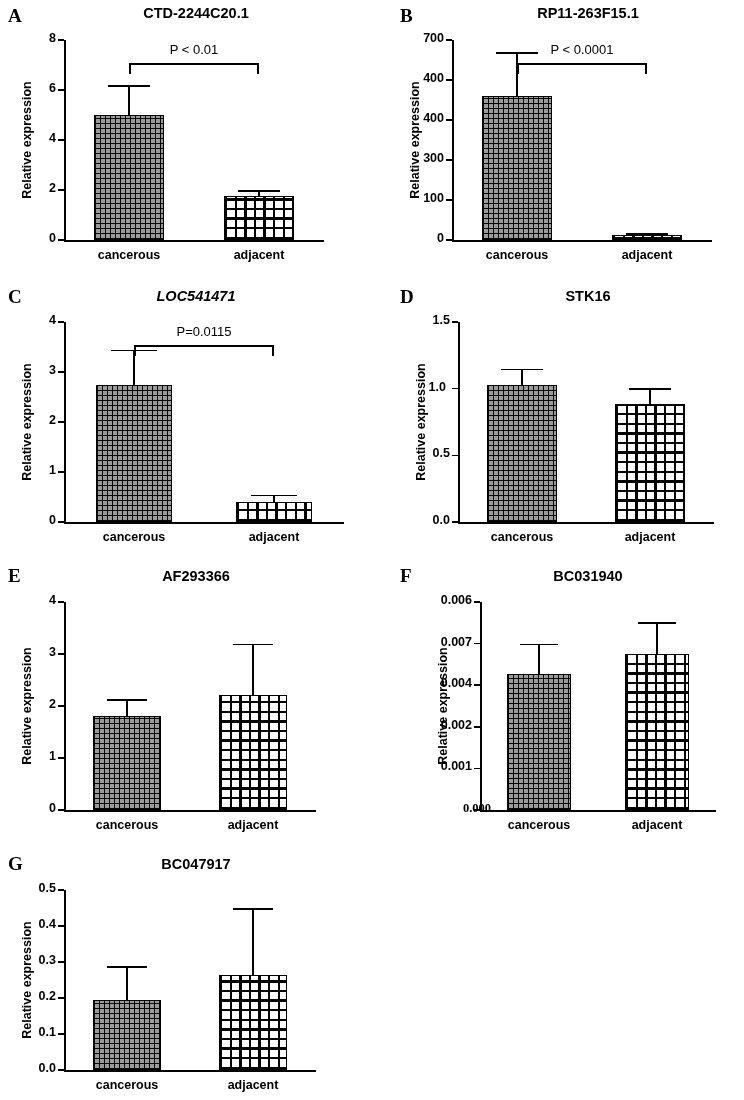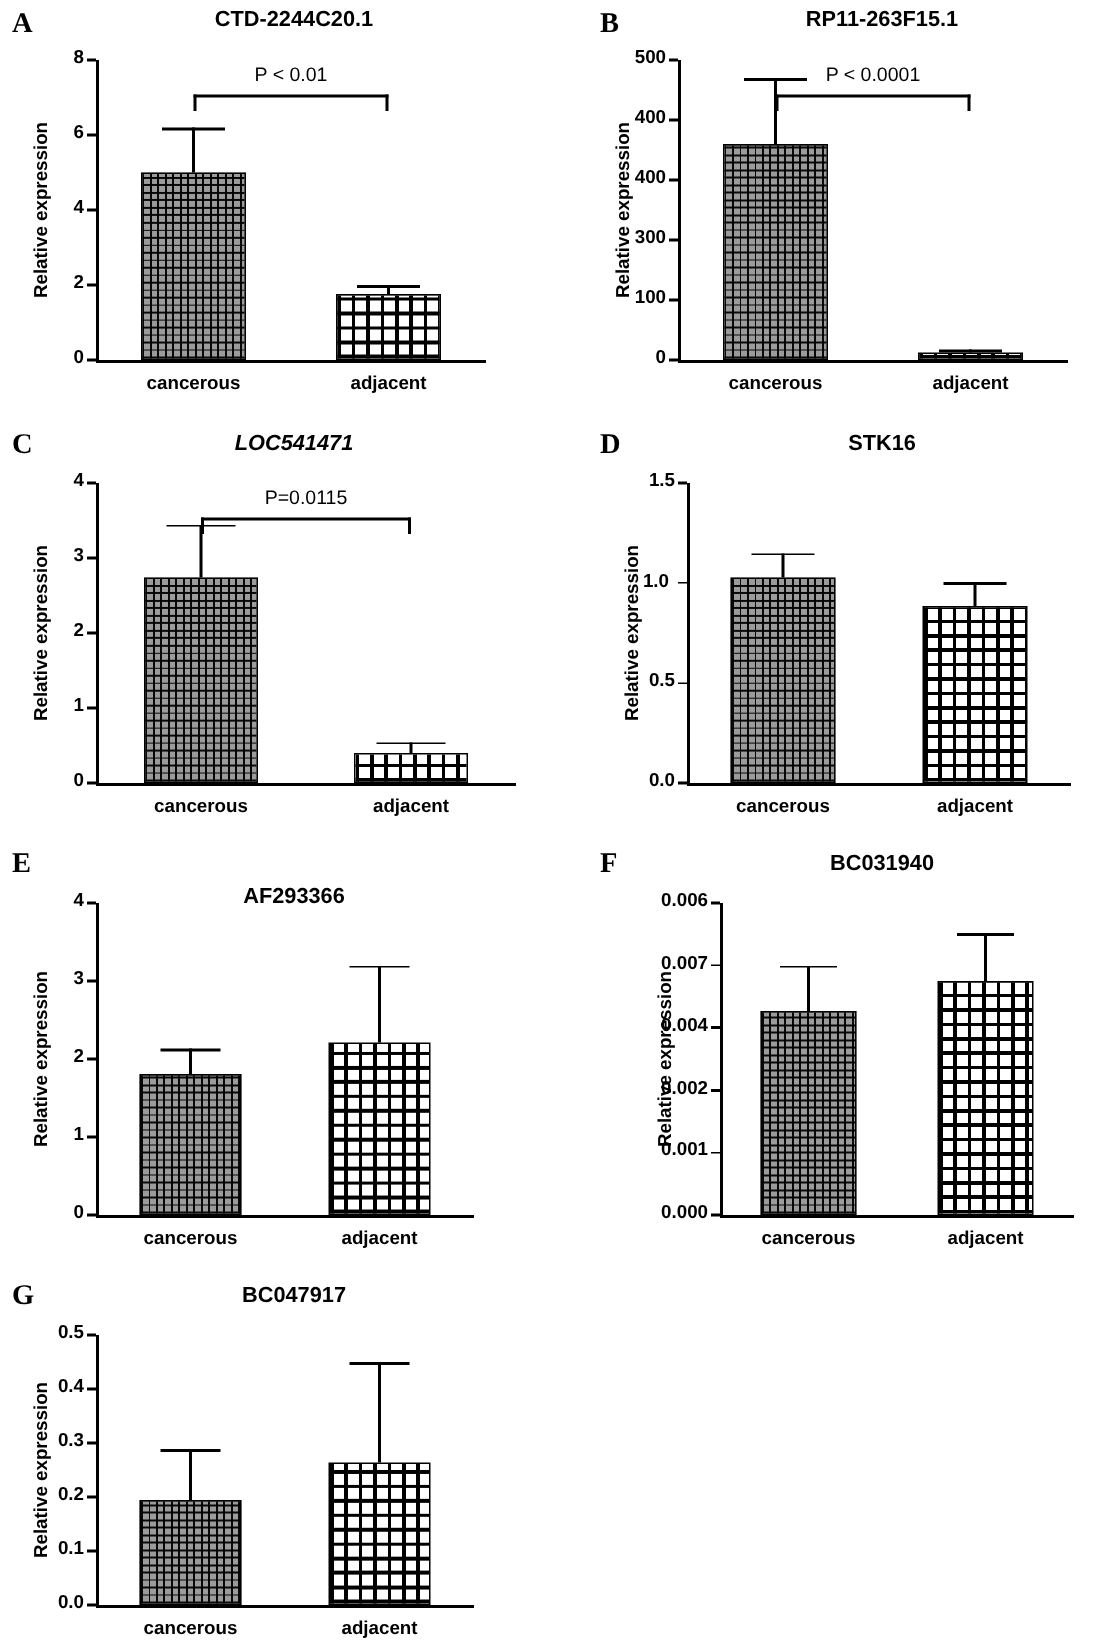--- a/index.html
+++ b/index.html
@@ -153,21 +153,21 @@
       <div class="ytick-label" style="left: 386px; top: 231px; width: 58px;">0</div>
       <div class="tick" style="left: 446px; top: 199.2px;"></div>
       <div class="ytick-label" style="left: 386px; top: 191px; width: 58px;">100</div>
       <div class="tick" style="left: 446px; top: 159.2px;"></div>
       <div class="ytick-label" style="left: 386px; top: 151px; width: 58px;">300</div>
       <div class="tick" style="left: 446px; top: 119.2px;"></div>
       <div class="ytick-label" style="left: 386px; top: 111px; width: 58px;">400</div>
       <div class="tick" style="left: 446px; top: 79.2px;"></div>
       <div class="ytick-label" style="left: 386px; top: 71px; width: 58px;">400</div>
       <div class="tick" style="left: 446px; top: 39.2px;"></div>
-      <div class="ytick-label" style="left: 386px; top: 31px; width: 58px;">500</div>
+      <div class="ytick-label" style="left: 386px; top: 31px; width: 58px;">700</div>
       <div class="bar" style="left: 481.9px; top: 96px; width: 70.2px; height: 144px;"></div>
       <div class="errbar-v" style="left: 516.1px; top: 52px; height: 44px;"></div>
       <div class="errbar-cap" style="left: 495.94px; top: 52px; width: 42.12px;"></div>
       <div class="xtick-label" style="left: 447px; top: 248px; width: 140px;">cancerous</div>
       <div class="bar checker" style="left: 611.9px; top: 234.8px; width: 70.2px; height: 5.2px;"></div>
       <div class="errbar-v" style="left: 646.1px; top: 232.8px; height: 2px;"></div>
       <div class="errbar-cap" style="left: 625.94px; top: 232.8px; width: 42.12px;"></div>
       <div class="xtick-label" style="left: 577px; top: 248px; width: 140px;">adjacent</div>
       <div class="sig-line" style="left: 517px; top: 63px; width: 130px;"></div>
       <div class="sig-tick" style="left: 517px; top: 63px; height: 11px;"></div>
@@ -221,21 +221,21 @@
       <div class="errbar-v" style="left: 521.1px; top: 368.667px; height: 16px;"></div>
       <div class="errbar-cap" style="left: 501.264px; top: 368.667px; width: 41.472px;"></div>
       <div class="xtick-label" style="left: 452px; top: 530px; width: 140px;">cancerous</div>
       <div class="bar checker" style="left: 615.44px; top: 404px; width: 69.12px; height: 118px;"></div>
       <div class="errbar-v" style="left: 649.1px; top: 388px; height: 16px;"></div>
       <div class="errbar-cap" style="left: 629.264px; top: 388px; width: 41.472px;"></div>
       <div class="xtick-label" style="left: 580px; top: 530px; width: 140px;">adjacent</div>
     </div>
     <div class="panel" style="left: 0px; top: 0px; width: 744px; height: 0px;">
       <div class="panel-letter" style="left: 8px; top: 566px;">E</div>
-      <div class="panel-title" style="left: 46px; top: 568px; width: 300px; margin-top: 22px;">AF293366</div>
+      <div class="panel-title" style="left: 46px; top: 568px; width: 300px;">AF293366</div>
       <div class="ylabel" style="left: 20px; top: 810px; width: 208px; text-align: center;">Relative expression</div>
       <div class="axis-line" style="left: 64px; top: 602px; width: 2px; height: 209px;"></div>
       <div class="axis-line" style="left: 64px; top: 810px; width: 252px; height: 2px;"></div>
       <div class="tick" style="left: 58px; top: 809.2px;"></div>
       <div class="ytick-label" style="left: -2px; top: 801px; width: 58px;">0</div>
       <div class="tick" style="left: 58px; top: 757.2px;"></div>
       <div class="ytick-label" style="left: -2px; top: 749px; width: 58px;">1</div>
       <div class="tick" style="left: 58px; top: 705.2px;"></div>
       <div class="ytick-label" style="left: -2px; top: 697px; width: 58px;">2</div>
       <div class="tick" style="left: 58px; top: 653.2px;"></div>
@@ -251,21 +251,21 @@
       <div class="errbar-cap" style="left: 232.588px; top: 643.6px; width: 40.824px;"></div>
       <div class="xtick-label" style="left: 183px; top: 818px; width: 140px;">adjacent</div>
     </div>
     <div class="panel" style="left: 0px; top: 0px; width: 744px; height: 0px;">
       <div class="panel-letter" style="left: 400px; top: 566px;">F</div>
       <div class="panel-title" style="left: 438px; top: 568px; width: 300px;">BC031940</div>
       <div class="ylabel" style="left: 436px; top: 810px; width: 208px; text-align: center;">Relative expression</div>
       <div class="axis-line" style="left: 480px; top: 602px; width: 2px; height: 209px;"></div>
       <div class="axis-line" style="left: 480px; top: 810px; width: 236px; height: 2px;"></div>
       <div class="tick" style="left: 474px; top: 809.2px;"></div>
-      <div class="ytick-label" style="left: 414px; top: 801px; width: 58px;">0.000</div>
+      <div class="ytick-label" style="left: 433px; top: 801px; width: 58px; font-family: Liberation Serif, serif;">0.000</div>
       <div class="tick" style="left: 474px; top: 767.6px;"></div>
       <div class="ytick-label" style="left: 414px; top: 759.4px; width: 58px;">0.001</div>
       <div class="tick" style="left: 474px; top: 726px;"></div>
       <div class="ytick-label" style="left: 414px; top: 717.8px; width: 58px;">0.002</div>
       <div class="tick" style="left: 474px; top: 684.4px;"></div>
       <div class="ytick-label" style="left: 414px; top: 676.2px; width: 58px;">0.004</div>
       <div class="tick" style="left: 474px; top: 642.8px;"></div>
       <div class="ytick-label" style="left: 414px; top: 634.6px; width: 58px;">0.007</div>
       <div class="tick" style="left: 474px; top: 601.2px;"></div>
       <div class="ytick-label" style="left: 414px; top: 593px; width: 58px;">0.006</div>

